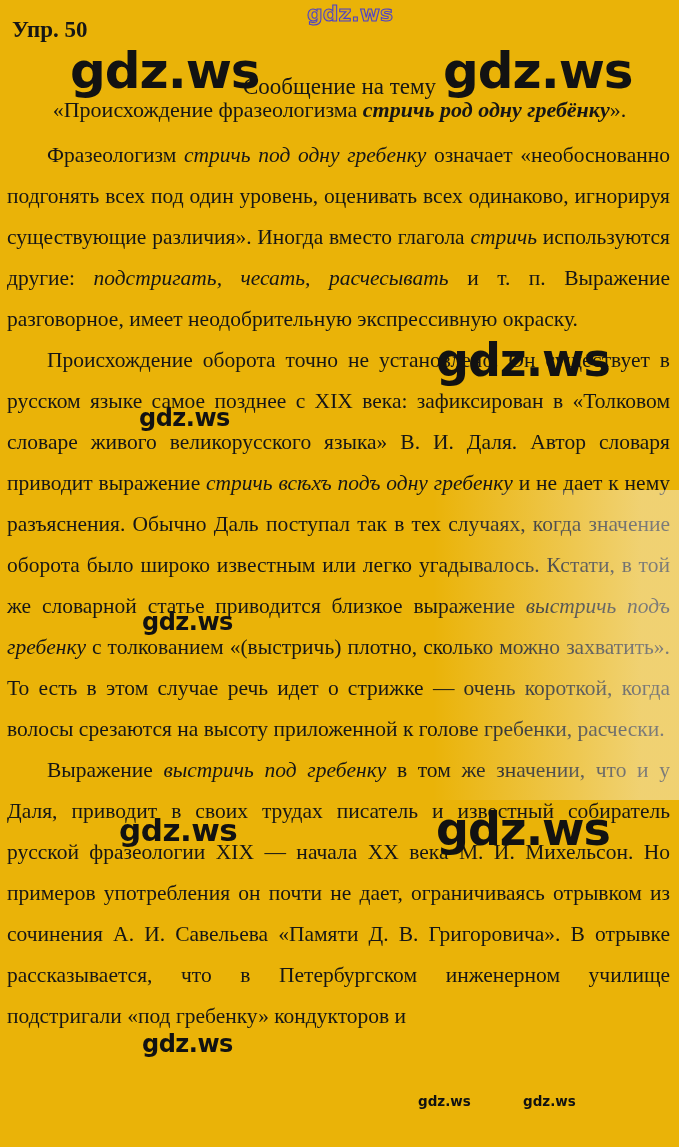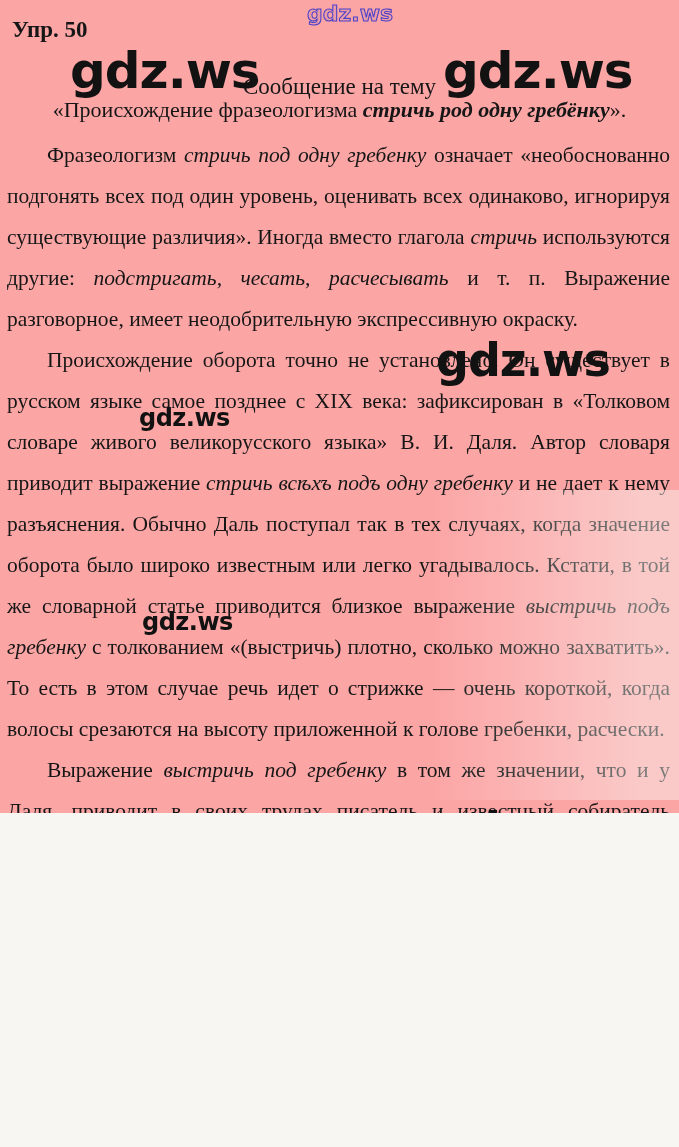--- a/index.html
+++ b/index.html
@@ -3,23 +3,23 @@
 <meta charset="utf-8">
 <style>
   html, body {
     margin: 0;
     padding: 0;
     background: #f7f6f3;
   }
   .page {
     position: relative;
     width: 679px;
-    height: 813px;
+    height: 1147px;
     overflow: hidden;
-    background: #fca5a5;
+    background: #eab308;
     font-family: "Liberation Serif", "DejaVu Serif", serif;
     color: #161616;
   }
   
   .wm {
     position: absolute;
     font-family: "DejaVu Sans", "Liberation Sans", sans-serif;
     font-weight: 700;
     color: #121212;
     letter-spacing: -1px;

